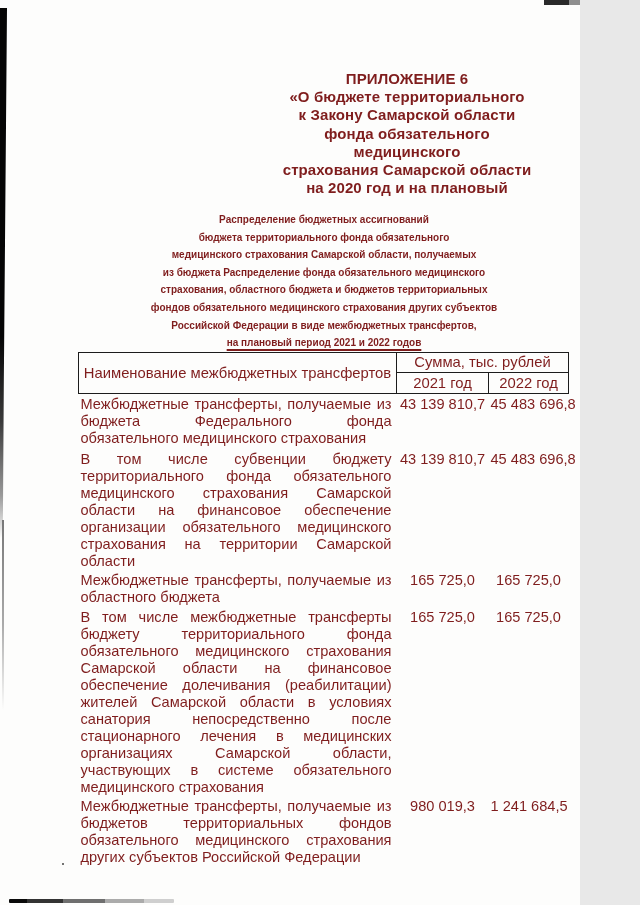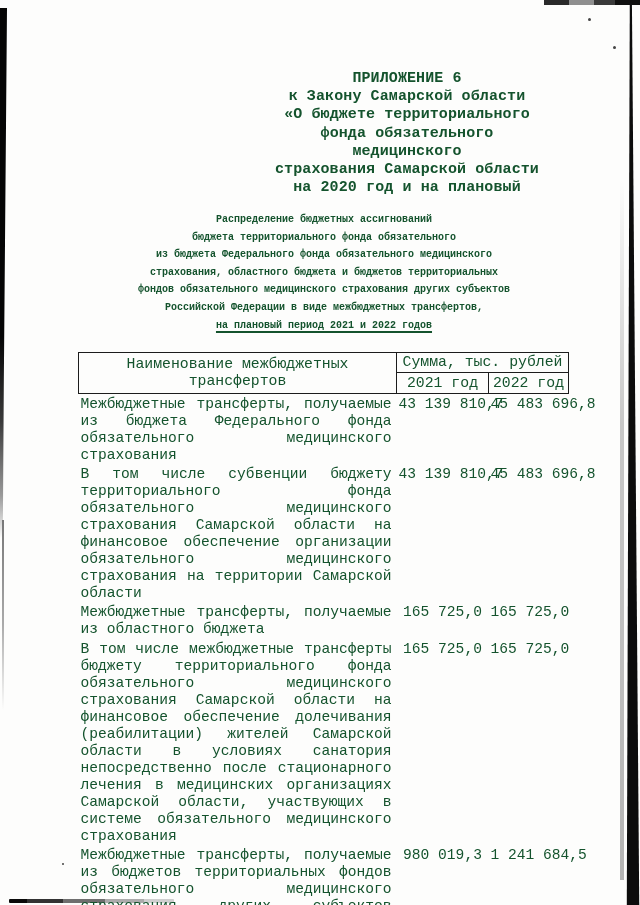--- a/index.html
+++ b/index.html
@@ -1,22 +1,22 @@
 <!DOCTYPE html>
 <html lang="ru"><head>
 <meta charset="utf-8">
 <style>
   html,body{margin:0;padding:0;background:#e8e8e8;}
   .page{
     position:relative;
-    width:640px;height:905px;
+    width:580px;height:905px;
     background:#fdfdfc;
     overflow:hidden;
-    font-family:Liberation Mono, monospace;
-    color:#14532d;
+    font-family:Liberation Sans, sans-serif;
+    color:#7f1d1d;
   }
 
   
   .edge-left{
     position:absolute;left:0;top:8px;width:7px;height:530px;
     background:linear-gradient(to bottom,#050505 0%,#050505 62%,#3a3a3a 78%,#9a9a9a 92%,rgba(150,150,150,0) 100%);
     clip-path:polygon(0 0,100% 0,55% 70%,40% 100%,0 100%);
   }
   .edge-left-tail{
     position:absolute;left:2px;top:520px;width:2px;height:190px;
@@ -99,31 +99,32 @@
   <div class="edge-right"></div>
   <div class="edge-right-halo"></div>
   <div class="corner-top-right"></div>
   <div class="smudge-bottom-left"></div>
   <div class="speck s1"></div>
   <div class="speck s2"></div>
   <div class="speck s3"></div>
 
   <div class="appendix">
     <div>ПРИЛОЖЕНИЕ 6</div>
+    <div>«О бюджете территориального</div>
     <div>к Закону Самарской области</div>
-    <div>«О бюджете территориального</div>
     <div>фонда обязательного медицинского</div>
     <div>страхования Самарской области</div>
     <div>на 2020 год и на плановый</div>
   </div>
 
   <div class="doc-title">
     <div>Распределение бюджетных ассигнований</div>
     <div>бюджета территориального фонда обязательного</div>
-    <div>из бюджета Федерального фонда обязательного медицинского</div>
+    <div>медицинского страхования Самарской области, получаемых</div>
+    <div>из бюджета Распределение фонда обязательного медицинского</div>
     <div>страхования, областного бюджета и бюджетов территориальных</div>
     <div>фондов обязательного медицинского страхования других субъектов</div>
     <div>Российской Федерации в виде межбюджетных трансфертов,</div>
     <div class="underlined">на плановый период 2021 и 2022 годов</div>
   </div>
 
   <div class="tbl-wrap">
     <table>
       <colgroup>
         <col class="c-name">

